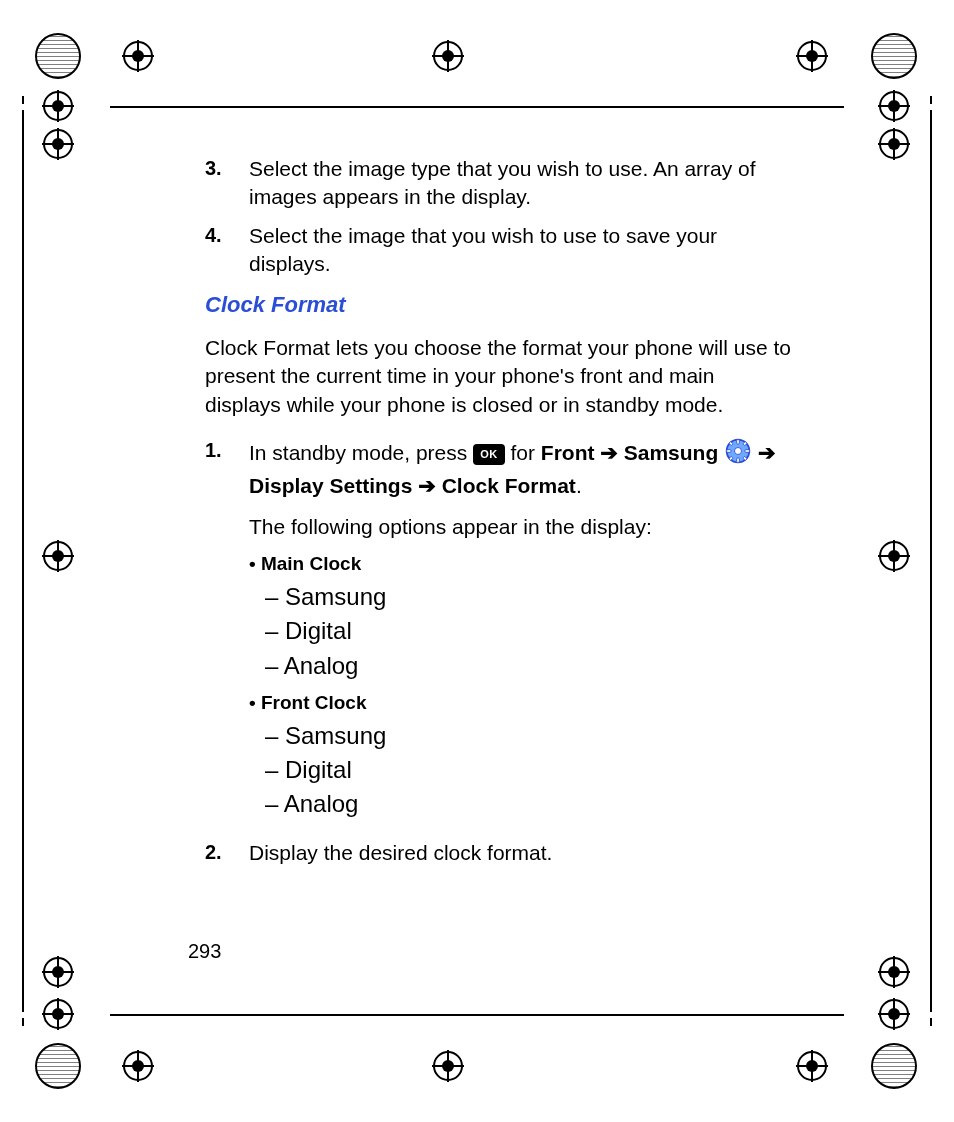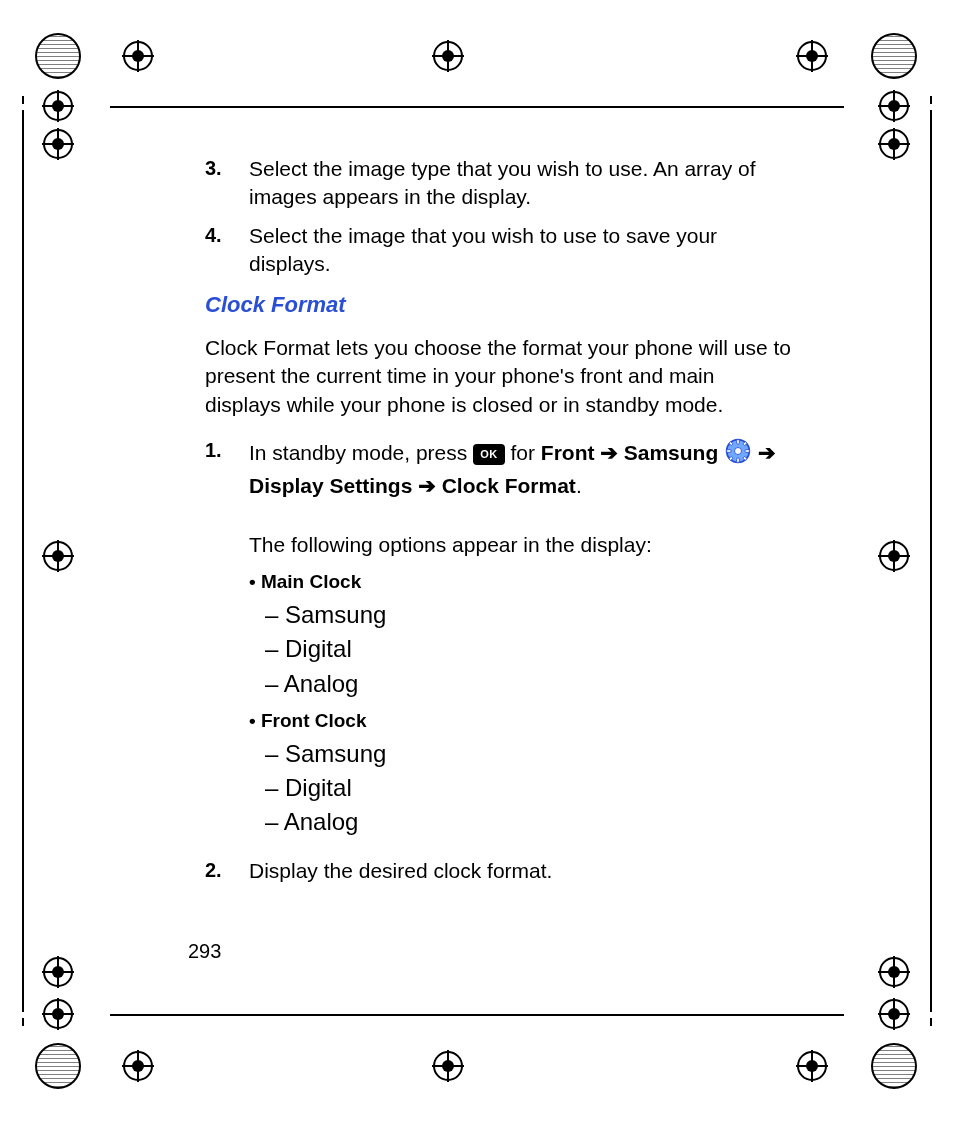--- a/index.html
+++ b/index.html
@@ -124,21 +124,21 @@
     letter-spacing: 0.5px;
   }
 
   .gear-icon {
     display: inline-block;
     vertical-align: middle;
   }
   .gear-icon svg { width: 28px; height: 28px; }
 
   .sub-para {
-    margin-top: 30px;
+    margin-top: 12px;
   }
 
   .bullet-list {
     margin: 10px 0 0 0;
     padding: 0;
     list-style: none;
     font-size: 19px;
   }
   .bullet-list > li {
     margin-bottom: 4px;

